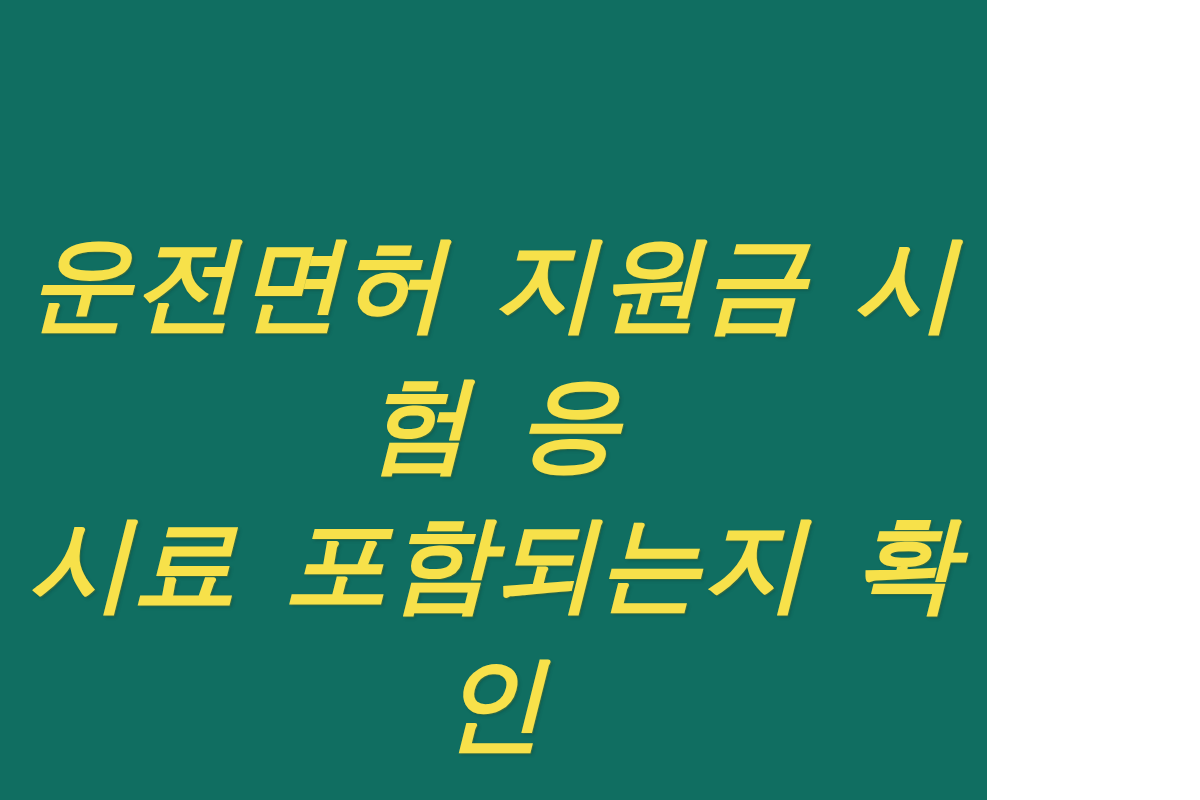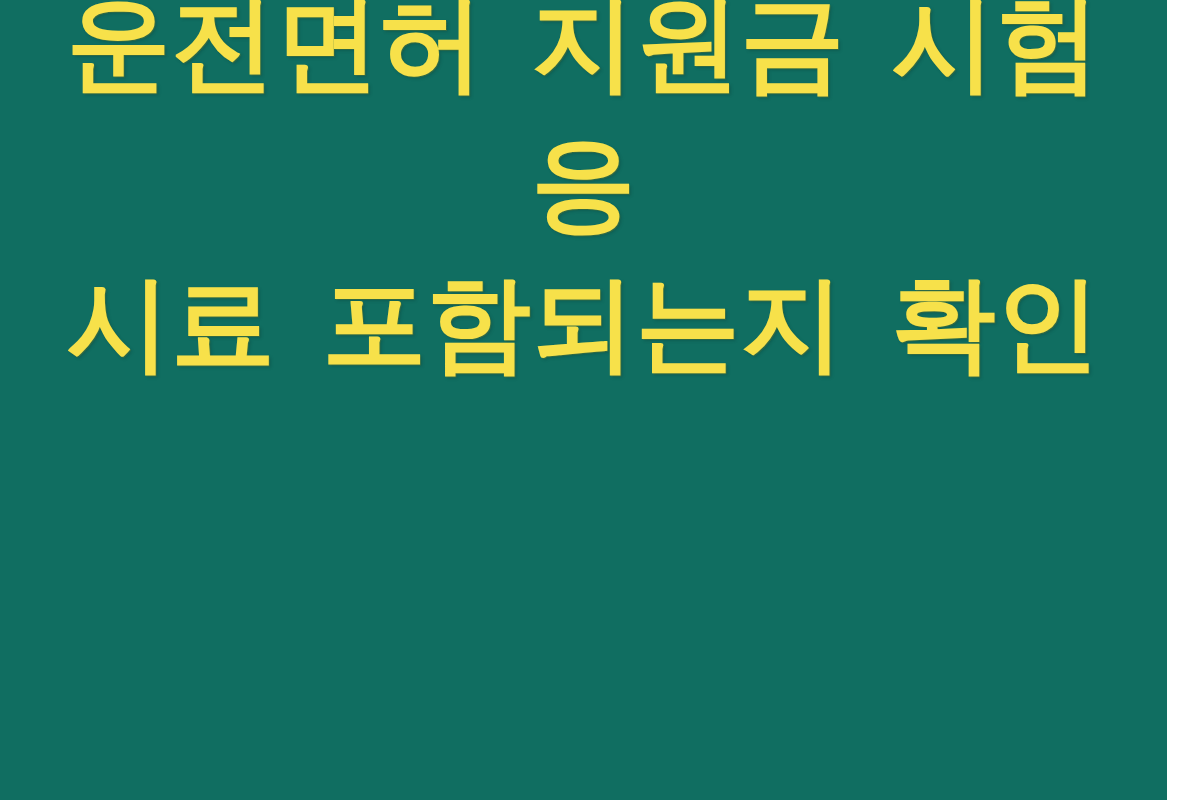--- a/index.html
+++ b/index.html
@@ -10,27 +10,28 @@
     height: 800px;
     overflow: hidden;
   }
 
   body {
     font-family: "DejaVu Sans", "Liberation Sans", sans-serif;
   }
 
   #banner {
     position: relative;
-    width: 1167px;
+    width: 987px;
     height: 800px;
     background-color: #106E61;
     display: flex;
-    align-items: flex-start;
+    align-items: flex-end;
     justify-content: center;
     box-sizing: border-box;
+    font-style: italic;
   }
 
   #headline-block {
     width: 1050px;
     margin: 0 auto;
     
     transform: translateY(-27px);
     text-align: center;
   }
 

